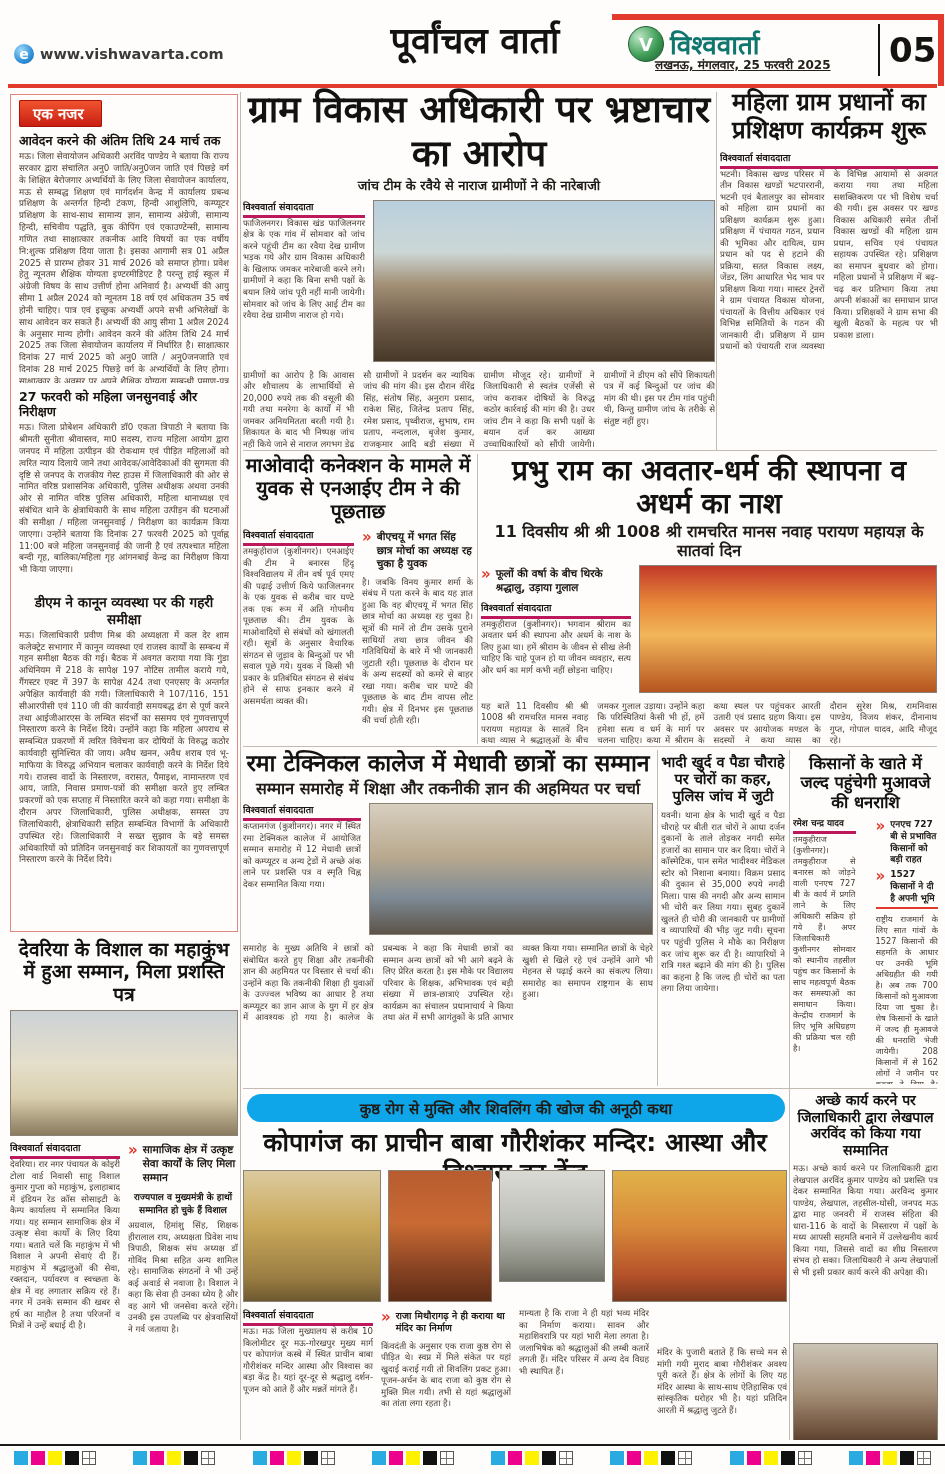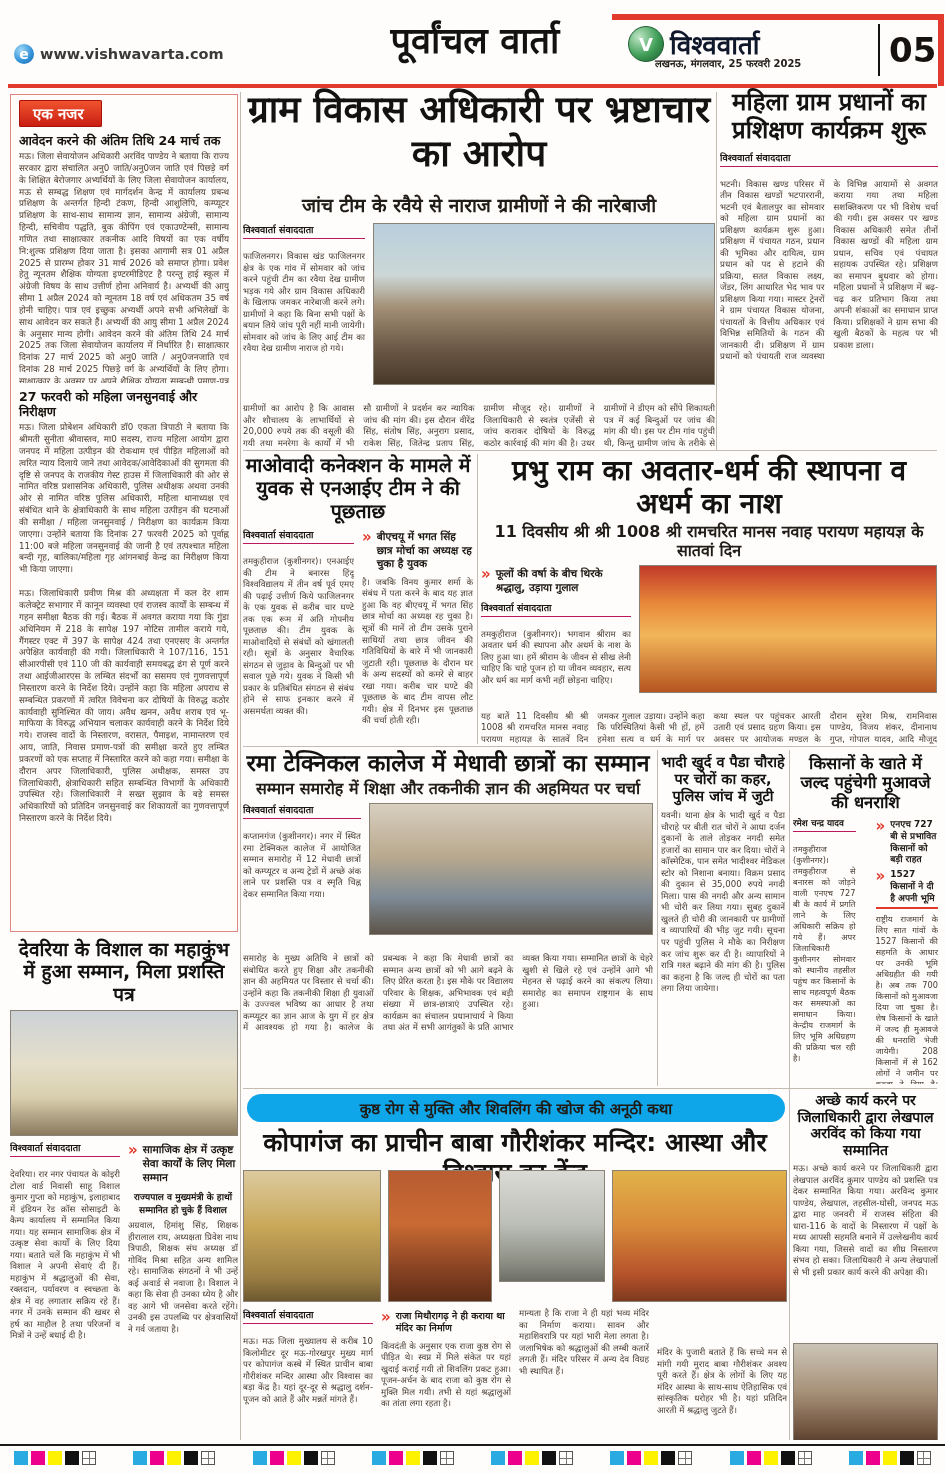--- a/index.html
+++ b/index.html
@@ -1,22 +1,22 @@
 <!DOCTYPE html>
 <html><head>
 <meta charset="utf-8">
 <style>
   html,body{margin:0;padding:0;background:#ffffff;}
   #page{position:relative;width:945px;height:1474px;background:#fffdfb;overflow:hidden;
         font-family:"DejaVu Sans",sans-serif;color:#2e2621;}
   .abs{position:absolute;}
   .hl{font-weight:bold;color:#141210;text-align:center;line-height:1.18;}
   .sub{font-weight:bold;color:#201c18;text-align:center;line-height:1.2;}
-  .byline{font-size:9.5px;font-weight:bold;color:#1c1713;border-bottom:1px solid #be185d;
-          padding-bottom:2px;margin-bottom:12px;}
+  .byline{font-size:9.5px;font-weight:bold;color:#1c1713;border-bottom:3px solid #be185d;
+          padding-bottom:2px;margin-bottom:0;}
   .body-txt{font-size:8.6px;line-height:1.34;text-align:justify;color:#463a30;overflow:hidden;}
   .cols-2{column-count:2;column-gap:9px;}
   .cols-3{column-count:3;column-gap:9px;}
   .cols-4{column-count:4;column-gap:9px;}
   .quote{display:flex;gap:5px;margin:2px 0 6px 0;}
   .quote .mark{color:#e23b2e;font-weight:bold;font-size:15px;line-height:1;}
   .quote .qt{font-weight:bold;font-size:10.5px;line-height:1.3;color:#1e1a16;}
   .ph{border:1px solid #8a8177;box-sizing:border-box;}
   .ph-protest{background:linear-gradient(180deg,#b9cfdd 0%,#ccd7d6 32%,#a39076 52%,#6e5b49 76%,#473827 100%);}
   .ph-ram{background:linear-gradient(180deg,#c23a2a 0%,#e8893a 30%,#f2b65a 55%,#b5541f 100%);}
@@ -55,22 +55,22 @@
 
   <div class="abs hl" style="left:280px;top:20px;width:390px;font-size:36px;">पूर्वांचल वार्ता</div>
 
   <div class="abs" style="left:612px;top:14px;width:326px;height:66px;border-top:6px solid #e23b2e;border-right:6px solid #e23b2e;"></div>
 
   <div class="abs" style="left:628px;top:26px;width:34px;height:34px;border-radius:50%;
               background:radial-gradient(circle at 30% 30%,#bfe6c6,#3f9e57 55%,#1d5c31);
               display:flex;align-items:center;justify-content:center;border:1px solid #1d5c31;">
     <span style="color:#fff;font-weight:bold;font-size:18px;">V</span>
   </div>
-  <div class="abs" style="left:670px;top:26px;font-size:26px;font-weight:bold;color:#0f172a;">विश्ववार्ता</div>
-  <div class="abs" style="left:655px;top:56px;font-size:10px;font-weight:bold;color:#24201c;">लखनऊ,   मंगलवार, 25 फरवरी 2025</div>
+  <div class="abs" style="left:670px;top:26px;font-size:26px;font-weight:bold;color:#0f766e;">विश्ववार्ता</div>
+  <div class="abs" style="left:655px;top:56px;font-size:12px;font-weight:bold;color:#24201c;text-decoration:underline;">लखनऊ,   मंगलवार, 25 फरवरी 2025</div>
 
   <div class="abs" style="left:878px;top:24px;height:52px;border-left:2px solid #15120f;padding-left:9px;display:flex;align-items:center;">
     <span style="font-size:34px;font-weight:bold;color:#15120f;">05</span>
   </div>
 
   <div class="abs" style="left:8px;top:84px;width:929px;height:4px;background:#e23b2e;"></div>
 
   <div class="abs vline" style="left:240px;top:92px;height:1348px;"></div>
   <div class="abs vline" style="left:716px;top:92px;height:358px;"></div>
   <div class="abs hline" style="left:243px;top:450px;width:694px;"></div>
@@ -79,20 +79,21 @@
   <div class="abs vline" style="left:657px;top:750px;height:336px;"></div>
   <div class="abs vline" style="left:789px;top:750px;height:690px;"></div>
   <div class="abs hline" style="left:243px;top:1088px;width:694px;"></div>
 
   <div class="abs" style="left:10px;top:94px;width:228px;height:838px;border:1px solid #e0867e;box-sizing:border-box;padding:5px 8px;overflow:hidden;">
     <div class="tag">एक नजर</div>
     <div class="brief-h">आवेदन करने की अंतिम तिथि 24 मार्च तक</div>
     <div class="ek-body" style="height:232px;">मऊ। जिला सेवायोजन अधिकारी अरविंद पाण्डेय ने बताया कि राज्य सरकार द्वारा संचालित अनु0 जाति/अनु0जन जाति एवं पिछड़े वर्ग के शिक्षित बेरोजगार अभ्यर्थियों के लिए जिला सेवायोजन कार्यालय, मऊ से सम्बद्ध शिक्षण एवं मार्गदर्शन केन्द्र में कार्यालय प्रबन्ध प्रशिक्षण के अन्तर्गत हिन्दी टंकण, हिन्दी आशुलिपि, कम्प्यूटर प्रशिक्षण के साथ-साथ सामान्य ज्ञान, सामान्य अंग्रेजी, सामान्य हिन्दी, सचिवीय पद्धति, बुक कीपिंग एवं एकाउण्टेन्सी, सामान्य गणित तथा साक्षात्कार तकनीक आदि विषयों का एक वर्षीय नि:शुल्क प्रशिक्षण दिया जाता है। इसका आगामी सत्र 01 अप्रैल 2025 से प्रारम्भ होकर 31 मार्च 2026 को समाप्त होगा। प्रवेश हेतु न्यूनतम शैक्षिक योग्यता इण्टरमीडिएट है परन्तु हाई स्कूल में अंग्रेजी विषय के साथ उत्तीर्ण होना अनिवार्य है। अभ्यर्थी की आयु सीमा 1 अप्रैल 2024 को न्यूनतम 18 वर्ष एवं अधिकतम 35 वर्ष होनी चाहिए। पात्र एवं इच्छुक अभ्यर्थी अपने सभी अभिलेखों के साथ आवेदन कर सकते हैं। अभ्यर्थी की आयु सीमा 1 अप्रैल 2024 के अनुसार मान्य होगी। आवेदन करने की अंतिम तिथि 24 मार्च 2025 तक जिला सेवायोजन कार्यालय में निर्धारित है। साक्षात्कार दिनांक 27 मार्च 2025 को अनु0 जाति / अनु0जनजाति एवं दिनांक 28 मार्च 2025 पिछड़े वर्ग के अभ्यर्थियों के लिए होगा। साक्षात्कार के अवसर पर अपने शैक्षिक योग्यता सम्बन्धी प्रमाण-पत्र मूल रूप में लेकर आना आवश्यक होगा। 10 मार्च तक कार्यालय में उपलब्ध रहेंगे।</div>
     <div class="brief-h">27 फरवरी को महिला जनसुनवाई और निरीक्षण</div>
     <div class="ek-body" style="height:166px;">मऊ। जिला प्रोबेशन अधिकारी डॉ0 एकता त्रिपाठी ने बताया कि श्रीमती सुनीता श्रीवास्तव, मा0 सदस्य, राज्य महिला आयोग द्वारा जनपद में महिला उत्पीड़न की रोकथाम एवं पीड़ित महिलाओं को त्वरित न्याय दिलाये जाने तथा आवेदक/आवेदिकाओं की सुगमता की दृष्टि से जनपद के राजकीय गेस्ट हाउस में जिलाधिकारी की ओर से नामित वरिष्ठ प्रशासनिक अधिकारी, पुलिस अधीक्षक अथवा उनकी ओर से नामित वरिष्ठ पुलिस अधिकारी, महिला थानाध्यक्ष एवं संबंधित थाने के क्षेत्राधिकारी के साथ महिला उत्पीड़न की घटनाओं की समीक्षा / महिला जनसुनवाई / निरीक्षण का कार्यक्रम किया जाएगा। उन्होंने बताया कि दिनांक 27 फरवरी 2025 को पूर्वाह्न 11:00 बजे महिला जनसुनवाई की जानी है एवं तत्पश्चात महिला बन्दी गृह, बालिका/महिला गृह आंगनबाई केन्द्र का निरीक्षण किया भी किया जाएगा।</div>
+    <div class="brief-h" style="font-size:13.5px;text-align:center;">डीएम ने कानून व्यवस्था पर की गहरी समीक्षा</div>
     <div class="ek-body" style="height:352px;">मऊ। जिलाधिकारी प्रवीण मिश्र की अध्यक्षता में कल देर शाम कलेक्ट्रेट सभागार में कानून व्यवस्था एवं राजस्व कार्यों के सम्बन्ध में गहन समीक्षा बैठक की गई। बैठक में अवगत कराया गया कि गुंडा अधिनियम में 218 के सापेक्ष 197 नोटिस तामील कराये गये, गैंगस्टर एक्ट में 397 के सापेक्ष 424 तथा एनएसए के अन्तर्गत अपेक्षित कार्यवाही की गयी। जिलाधिकारी ने 107/116, 151 सीआरपीसी एवं 110 जी की कार्यवाही समयबद्ध ढंग से पूर्ण करने तथा आईजीआरएस के लम्बित संदर्भों का ससमय एवं गुणवत्तापूर्ण निस्तारण करने के निर्देश दिये। उन्होंने कहा कि महिला अपराध से सम्बन्धित प्रकरणों में त्वरित विवेचना कर दोषियों के विरुद्ध कठोर कार्यवाही सुनिश्चित की जाय। अवैध खनन, अवैध शराब एवं भू-माफिया के विरुद्ध अभियान चलाकर कार्यवाही करने के निर्देश दिये गये। राजस्व वादों के निस्तारण, वरासत, पैमाइश, नामान्तरण एवं आय, जाति, निवास प्रमाण-पत्रों की समीक्षा करते हुए लम्बित प्रकरणों को एक सप्ताह में निस्तारित करने को कहा गया। समीक्षा के दौरान अपर जिलाधिकारी, पुलिस अधीक्षक, समस्त उप जिलाधिकारी, क्षेत्राधिकारी सहित सम्बन्धित विभागों के अधिकारी उपस्थित रहे। जिलाधिकारी ने सख्त सुझाव के बड़े समस्त अधिकारियों को प्रतिदिन जनसुनवाई कर शिकायतों का गुणवत्तापूर्ण निस्तारण करने के निर्देश दिये।</div>
   </div>
 
   <div class="abs" style="left:10px;top:938px;width:228px;height:500px;overflow:hidden;">
     <div class="hl" style="font-size:19px;">देवरिया के विशाल का महाकुंभ में हुआ सम्मान, मिला प्रशस्ति पत्र</div>
     <div class="ph ph-tents" style="width:100%;height:126px;margin:5px 0;"></div>
     <div style="display:flex;gap:8px;">
       <div style="width:50%;">
         <div class="byline">विश्ववार्ता संवाददाता</div>
         <div class="body-txt" style="height:268px;">देवरिया। रार नगर पंचायत के कोइरी टोला वार्ड निवासी साहू विशाल कुमार गुप्ता को महाकुंभ, इलाहाबाद में इंडियन रेड क्रॉस सोसाइटी के कैम्प कार्यालय में सम्मानित किया गया। यह सम्मान सामाजिक क्षेत्र में उत्कृष्ट सेवा कार्यों के लिए दिया गया। बताते चलें कि महाकुंभ में भी विशाल ने अपनी सेवाएं दी हैं। महाकुंभ में श्रद्धालुओं की सेवा, रक्तदान, पर्यावरण व स्वच्छता के क्षेत्र में वह लगातार सक्रिय रहे हैं। नगर में उनके सम्मान की खबर से हर्ष का माहौल है तथा परिजनों व मित्रों ने उन्हें बधाई दी है।</div>
@@ -103,21 +104,21 @@
           <span class="qt">सामाजिक क्षेत्र में उत्कृष्ट सेवा कार्यों के लिए मिला सम्मान</span>
         </div>
         <div style="font-size:9px;font-weight:bold;text-align:center;margin:2px 0 4px 0;color:#1c1713;">राज्यपाल व मुख्यमंत्री के हाथों सम्मानित हो चुके हैं विशाल</div>
         <div class="body-txt" style="height:212px;">अग्रवाल, हिमांशु सिंह, शिक्षक हीरालाल राय, अध्यक्षता प्रिवेश नाथ त्रिपाठी, शिक्षक संघ अध्यक्ष डॉ गोविंद मिश्रा सहित अन्य शामिल रहे। सामाजिक संगठनों ने भी उन्हें कई अवार्ड से नवाजा है। विशाल ने कहा कि सेवा ही उनका ध्येय है और वह आगे भी जनसेवा करते रहेंगे। उनकी इस उपलब्धि पर क्षेत्रवासियों ने गर्व जताया है।</div>
       </div>
     </div>
   </div>
 
   <div class="abs" style="left:243px;top:88px;width:472px;height:360px;overflow:hidden;">
     <div class="hl" style="font-size:37px;">ग्राम विकास अधिकारी पर भ्रष्टाचार का आरोप</div>
-    <div class="sub" style="font-size:19px;margin-top:19px;">जांच टीम के रवैये से नाराज ग्रामीणों ने की नारेबाजी</div>
+    <div class="sub" style="font-size:13px;margin-top:3px;">जांच टीम के रवैये से नाराज ग्रामीणों ने की नारेबाजी</div>
     <div style="display:flex;gap:8px;margin-top:6px;">
       <div style="width:122px;flex:none;">
         <div class="byline">विश्ववार्ता संवाददाता</div>
         <div class="body-txt" style="height:146px;">फाजिलनगर। विकास खंड फाजिलनगर क्षेत्र के एक गांव में सोमवार को जांच करने पहुंची टीम का रवैया देख ग्रामीण भड़क गये और ग्राम विकास अधिकारी के खिलाफ जमकर नारेबाजी करने लगे। ग्रामीणों ने कहा कि बिना सभी पक्षों के बयान लिये जांच पूरी नहीं मानी जायेगी। सोमवार को जांच के लिए आई टीम का रवैया देख ग्रामीण नाराज हो गये।</div>
       </div>
       <div class="ph ph-protest" style="flex:1;height:162px;"></div>
     </div>
     <div class="body-txt cols-4" style="height:112px;margin-top:6px;">ग्रामीणों का आरोप है कि आवास और शौचालय के लाभार्थियों से 20,000 रुपये तक की वसूली की गयी तथा मनरेगा के कार्यों में भी जमकर अनियमितता बरती गयी है। शिकायत के बाद भी निष्पक्ष जांच नहीं किये जाने से नाराज लगभग डेढ़ सौ ग्रामीणों ने प्रदर्शन कर न्यायिक जांच की मांग की। इस दौरान वीरेंद्र सिंह, संतोष सिंह, अनुराग प्रसाद, राकेश सिंह, जितेन्द्र प्रताप सिंह, रमेश प्रसाद, पृथ्वीराज, सुभाष, राम प्रताप, नन्दलाल, बृजेश कुमार, राजकुमार आदि बड़ी संख्या में ग्रामीण मौजूद रहे। ग्रामीणों ने जिलाधिकारी से स्वतंत्र एजेंसी से जांच कराकर दोषियों के विरुद्ध कठोर कार्रवाई की मांग की है। उधर जांच टीम ने कहा कि सभी पक्षों के बयान दर्ज कर आख्या उच्चाधिकारियों को सौंपी जायेगी। ग्रामीणों ने डीएम को सौंपे शिकायती पत्र में कई बिन्दुओं पर जांच की मांग की थी। इस पर टीम गांव पहुंची थी, किन्तु ग्रामीण जांच के तरीके से संतुष्ट नहीं हुए।</div>
   </div>
 

